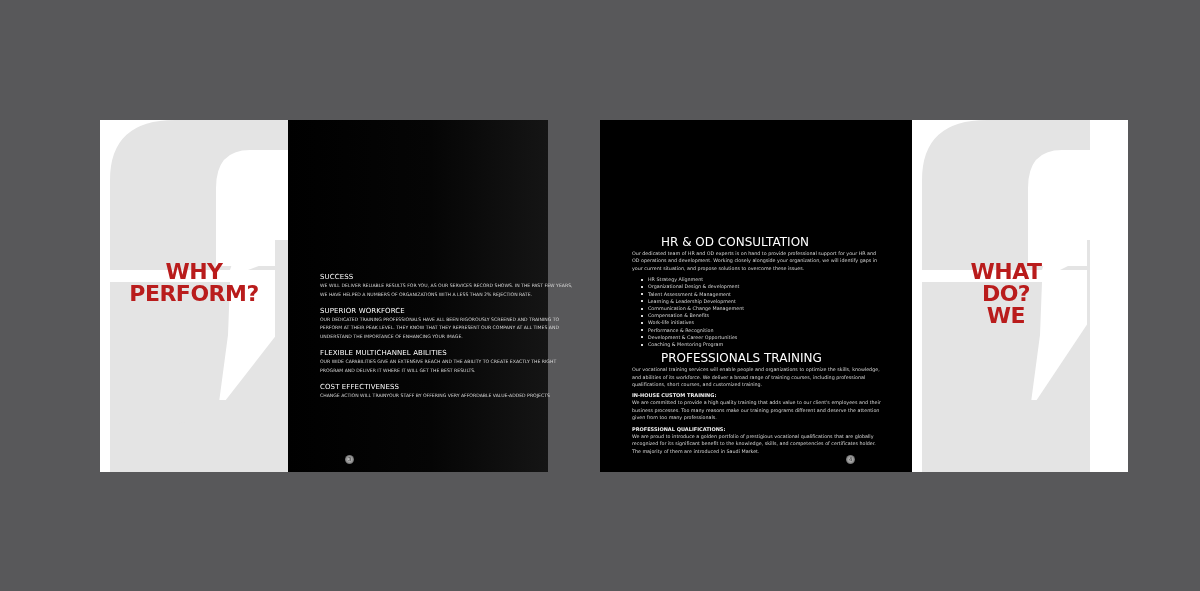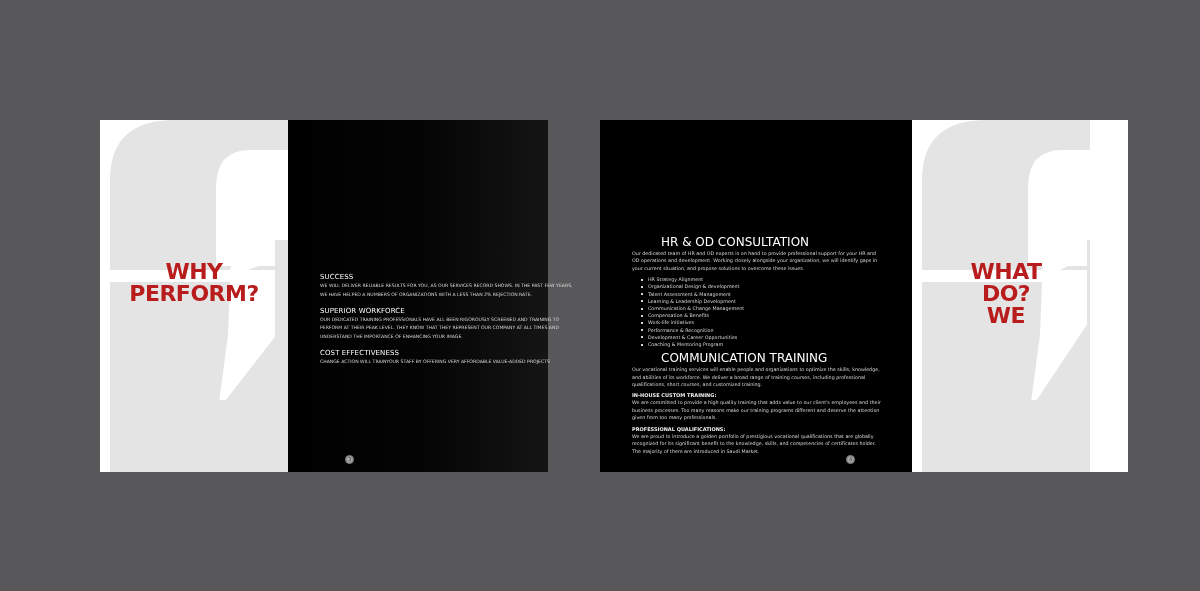--- a/index.html
+++ b/index.html
@@ -94,20 +94,24 @@
     <div class="content-left">
       <div>
         <div class="sec-h">SUCCESS</div>
         <p class="sec-p">WE WILL DELIVER RELIABLE RESULTS FOR YOU, AS OUR SERVICES RECORD SHOWS. IN THE PAST FEW YEARS, WE HAVE HELPED A NUMBERS OF ORGANIZATIONS WITH A LESS THAN 2% REJECTION RATE.</p>
       </div>
       <div>
         <div class="sec-h">SUPERIOR WORKFORCE</div>
         <p class="sec-p">OUR DEDICATED TRAINING PROFESSIONALS HAVE ALL BEEN RIGOROUSLY SCREENED AND TRAINING TO PERFORM AT THEIR PEAK LEVEL. THEY KNOW THAT THEY REPRESENT OUR COMPANY AT ALL TIMES AND UNDERSTAND THE IMPORTANCE OF ENHANCING YOUR IMAGE.</p>
       </div>
       <div>
+        <div class="sec-h">FLEXIBLE MULTICHANNEL ABILITIES</div>
+        <p class="sec-p">OUR WIDE CAPABILITIES GIVE AN EXTENSIVE REACH AND THE ABILITY TO CREATE EXACTLY THE RIGHT PROGRAM AND DELIVER IT WHERE IT WILL GET THE BEST RESULTS.</p>
+      </div>
+      <div>
         <div class="sec-h">COST EFFECTIVENESS</div>
         <p class="sec-p">CHANGE ACTION WILL TRAINYOUR STAFF BY OFFERING VERY AFFORDABLE VALUE-ADDED PROJECTS</p>
       </div>
     </div>
     <div class="page-num page-num-left">3</div>
   </div>
 
   <div class="panel-dark panel-right-dark">
     <div class="content-right">
       <div class="r-h">HR &amp; OD CONSULTATION</div>
@@ -117,21 +121,21 @@
         <li>Organizational Design &amp; development</li>
         <li>Talent Assessment &amp; Management</li>
         <li>Learning &amp; Leadership Development</li>
         <li>Communication &amp; Change Management</li>
         <li>Compensation &amp; Benefits</li>
         <li>Work-life initiatives</li>
         <li>Performance &amp; Recognition</li>
         <li>Development &amp; Career Opportunities</li>
         <li>Coaching &amp; Mentoring Program</li>
       </ul>
-      <div class="r-h">COMMUNICATION TRAINING</div>
+      <div class="r-h">PROFESSIONALS TRAINING</div>
       <p class="r-p">Our vocational training services will enable people and organizations to optimize the skills, knowledge, and abilities of its workforce. We deliver a broad range of training courses, including professional qualifications, short courses, and customized training.</p>
       <div class="r-sub">IN-HOUSE CUSTOM TRAINING:</div>
       <p class="r-p">We are committed to provide a high quality training that adds value to our client's employees and their business processes. Too many reasons make our training programs different and deserve the attention given from too many professionals.</p>
       <div class="r-sub">PROFESSIONAL QUALIFICATIONS:</div>
       <p class="r-p">We are proud to introduce a golden portfolio of prestigious vocational qualifications that are globally recognized for its significant benefit to the knowledge, skills, and competencies of certificates holder. The majority of them are introduced in Saudi Market.</p>
     </div>
     <div class="page-num page-num-right">4</div>
   </div>
 
   <div class="panel-white panel-right-white">

